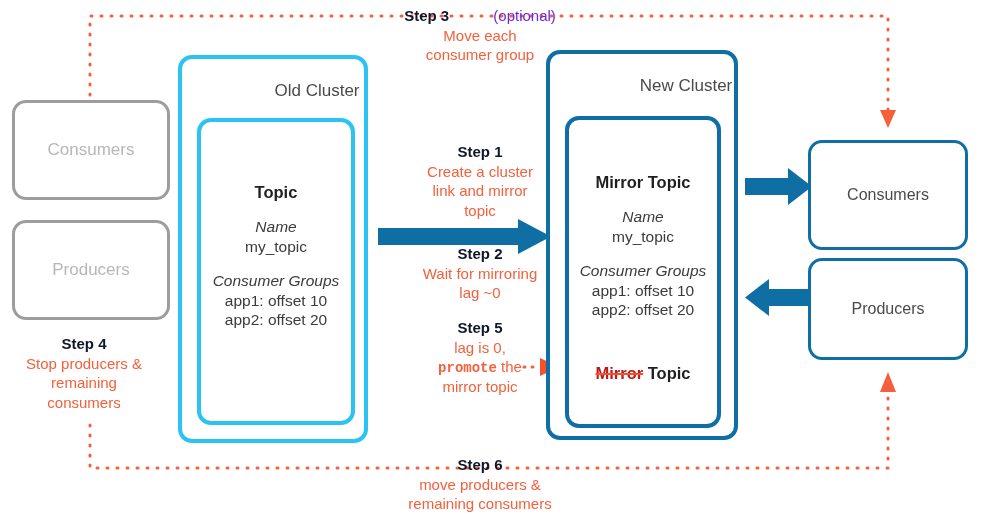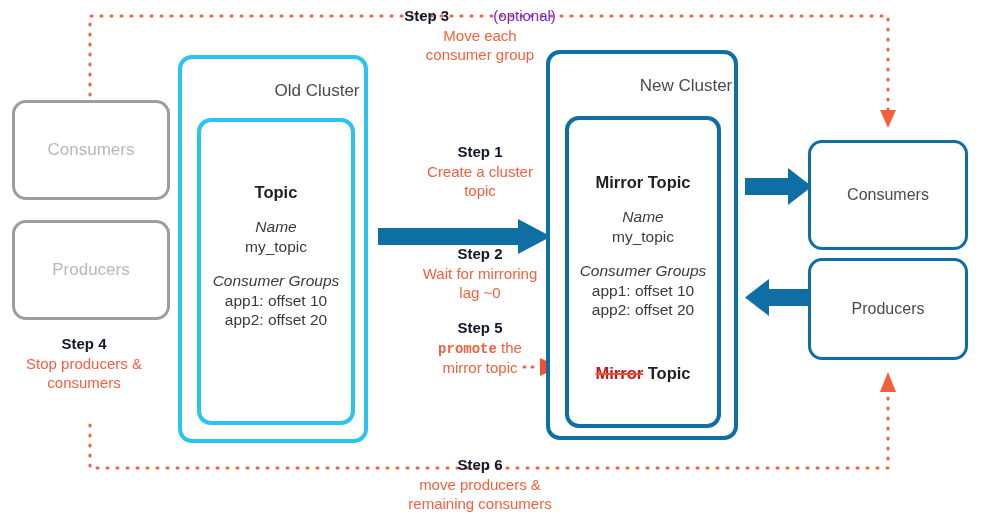--- a/index.html
+++ b/index.html
@@ -157,38 +157,41 @@
 <div class="step" style="left:372px;top:6px;width:216px;">
   <div><b>Step 3</b>
        <span class="opt">(optional)</span></div>
   <div>Move each</div>
   <div>consumer group</div>
 </div>
 
 <div class="step" style="left:372px;top:142px;width:216px;">
   <div><b>Step 1</b></div>
   <div>Create a cluster</div>
+  <div>link and mirror</div>
   <div>topic</div>
 </div>
 
 <div class="step" style="left:372px;top:244px;width:216px;">
   <div><b>Step 2</b></div>
   <div>Wait for mirroring</div>
   <div>lag ~0</div>
 </div>
 
 <div class="step" style="left:380px;top:318px;width:200px;">
   <div><b>Step 5</b></div>
+  <div>lag is 0,</div>
   <div><span class="mono">promote</span><span> the</span></div>
   <div>mirror topic</div>
 </div>
 
 <div class="step" style="left:0px;top:334px;width:168px;">
   <div><b>Step 4</b></div>
   <div>Stop producers &amp;</div>
+  <div>remaining</div>
   <div>consumers</div>
 </div>
 
 <div class="step" style="left:350px;top:455px;width:260px;">
   <div><b>Step 6</b></div>
   <div>move producers &amp;</div>
   <div>remaining consumers</div>
 </div>
 
 </body></html>

